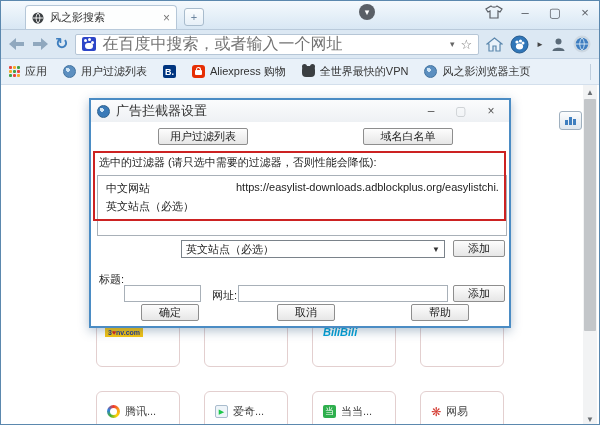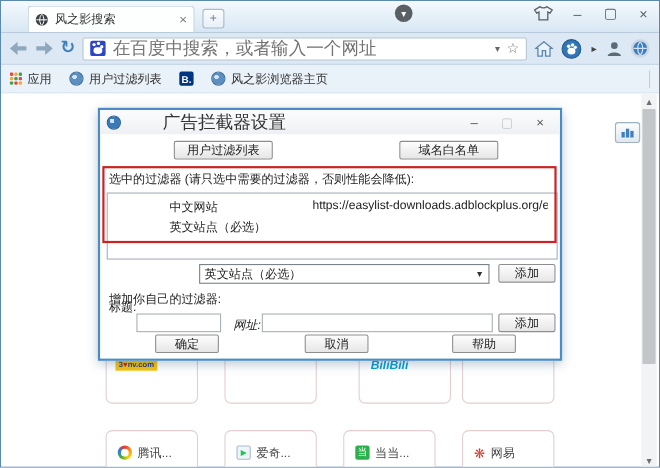--- a/index.html
+++ b/index.html
@@ -91,31 +91,31 @@
     display:flex; align-items:flex-end; justify-content:center; gap:1px; padding-bottom:4px; }
   .helper-btn i { width:3px; background:#3f7fbf; }
 
   
   .dialog { position:absolute; left:88px; top:13px; width:422px; height:230px; background:#fff;
     border:2px solid #4b8cc4; box-shadow:0 3px 10px rgba(40,80,120,.35); font-size:11px; color:#222; }
   .dlg-titlebar { position:absolute; left:0; top:0; right:0; height:22px;
     background:linear-gradient(#fbfcfd,#eef1f4); display:flex; align-items:center; gap:6px; padding:0 6px; }
   .dlg-globe { width:13px; height:13px; border-radius:50%;
     background:radial-gradient(circle at 35% 35%, #cfe4f4 0 20%, #3a7ab8 21% 100%); border:1px solid #2d618f; }
-  .dlg-title { font-size:16px; color:#333; flex:1;margin-left:32px; }
+  .dlg-title { font-size:13px; color:#333; flex:1; }
   .dlg-ctl { width:24px; text-align:center; font-size:12px; color:#555; }
   .dlg-ctl.disabled { color:#c4c8cc; }
   .dlg-btn { position:absolute; height:17px; background:linear-gradient(#fdfdfd,#e6e6e6);
     border:1px solid #8e8e8e; border-radius:2px; font-size:11px; color:#222;
     display:flex; align-items:center; justify-content:center; }
   .dlg-label { position:absolute; white-space:nowrap; }
   .listbox { position:absolute; left:6px; top:75px; width:410px; height:61px;
     border:1px solid #a8b0b8; background:#fff; }
   .list-row { position:absolute; left:8px; right:8px; height:15px; display:flex; }
-  .list-name { width:130px; white-space:nowrap;margin-left:48px; }
+  .list-name { width:130px; white-space:nowrap; }
   .list-url { flex:1; white-space:nowrap; overflow:hidden; }
   .red-box { position:absolute; left:2px; top:51px; width:413px; height:70px;
     border:2px solid #cc2222; pointer-events:none; z-index:5; }
   .dropdown { position:absolute; left:90px; top:140px; width:264px; height:18px;
     border:1px solid #7a828a; background:#fff; display:flex; align-items:center; padding:0 4px; }
   .dropdown .val { flex:1; white-space:nowrap; overflow:hidden; }
   .dropdown .caret { font-size:8px; color:#333; }
   .dlg-input { position:absolute; height:17px; border:1px solid #a8b0b8; background:#fff;
     font-size:11px; padding:0 3px; font-family:inherit; }
 </style>
@@ -216,37 +216,51 @@
       <span>应用</span>
     </div>
     <div class="bm">
       <span class="globe-fav"></span>
       <span>用户过滤列表</span>
     </div>
     <div class="bm">
       <span class="booking-fav">B.</span>
     </div>
     <div class="bm">
+      <span class="ali-fav">
+          <b></b>
+          <i></i>
+        </span>
+      <span>Aliexpress 购物</span>
+    </div>
+    <div class="bm">
+      <span class="bear-fav">
+          <i></i>
+          <b></b>
+        </span>
+      <span>全世界最快的VPN</span>
+    </div>
+    <div class="bm">
       <span class="globe-fav"></span>
       <span>风之影浏览器主页</span>
     </div>
     <div class="bm-spacer"></div>
     <div class="bm-divider"></div>
 
   </div>
 
   <div class="page">
 
     <div class="tile" style="left:95px;top:238px;height:44px;">
       <span class="tile-badge">
         <span>3</span><b>♥</b><span>nv.com</span>
       </span>
     </div>
     <div class="tile" style="left:203px;top:238px;height:44px;"></div>
-    <div class="tile" style="left:325px;top:238px;height:44px;padding-left:31px;">
+    <div class="tile" style="left:311px;top:238px;height:44px;padding-left:31px;">
       <span class="tile-logo">BiliBili</span>
     </div>
     <div class="tile" style="left:419px;top:238px;height:44px;"></div>
 
     <div class="tile" style="left:95px;top:306px;height:45px;">
       <div class="tile-row2">
         <span class="tencent-ic"></span>
         <span>腾讯...</span>
       </div>
     </div>
@@ -309,25 +323,24 @@
       </div>
 
       <div class="red-box"></div>
 
       <div class="dropdown">
         <span class="val">英文站点（必选）</span>
         <span class="caret">▼</span>
       </div>
       <div class="dlg-btn" style="left:362px;top:140px;width:52px;">添加</div>
 
-      <div class="dlg-label" style="left:8px;top:164px;">增加你自己的过滤器:</div>
 
       <div class="dlg-label" style="left:8px;top:172px;">标题:</div>
       <input class="dlg-input" style="left: 33px; top: 185px; width: 77px;">
-      <div class="dlg-label" style="left:121px;top:188px;font-style:italic;">网址:</div>
+      <div class="dlg-label" style="left:121px;top:188px;">网址:</div>
       <input class="dlg-input" style="left: 147px; top: 185px; width: 210px;">
       <div class="dlg-btn" style="left:362px;top:185px;width:52px;">添加</div>
 
       <div class="dlg-btn" style="left:50px;top:204px;width:58px;">确定</div>
       <div class="dlg-btn" style="left:186px;top:204px;width:58px;">取消</div>
       <div class="dlg-btn" style="left:320px;top:204px;width:58px;">帮助</div>
     </div>
 
   </div>
 </div>

